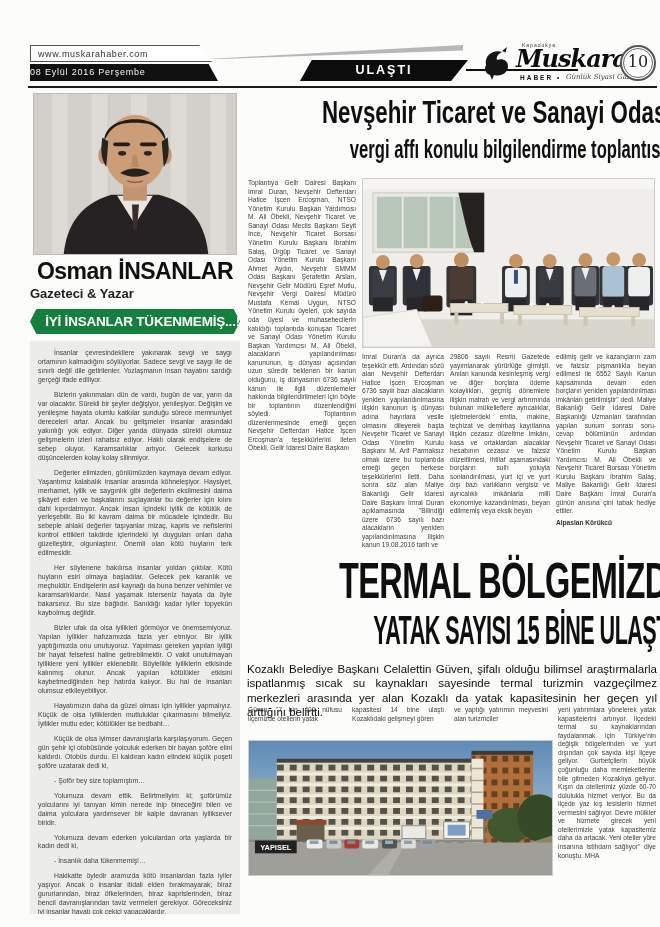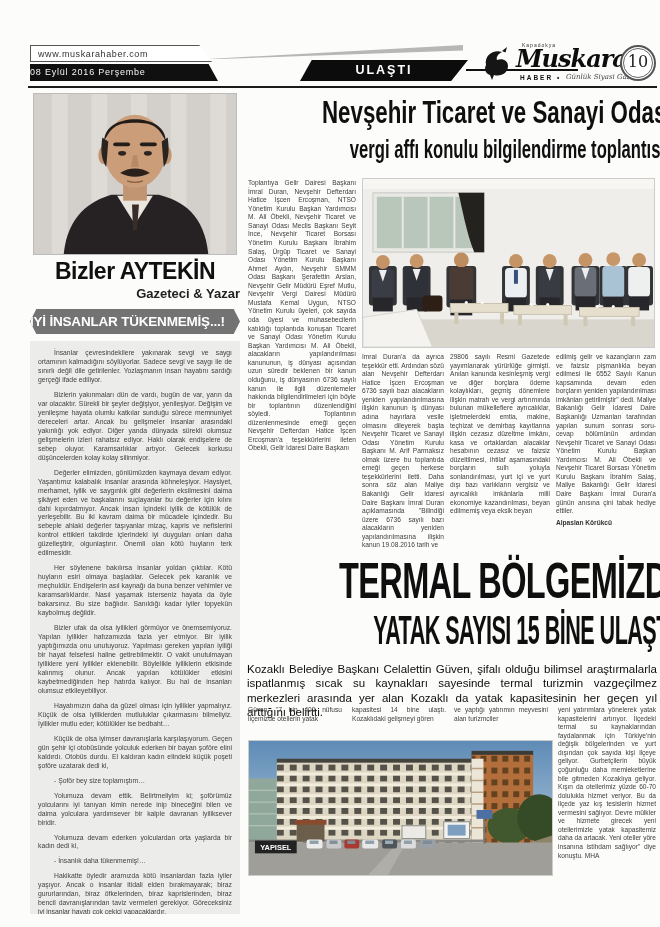--- a/index.html
+++ b/index.html
@@ -29,24 +29,24 @@
              font-size:7px;color:#444;}
   .page-circle{position:absolute;left:142px;top:3px;width:32px;height:32px;border:2px solid #555;
              border-radius:50%;background:#fff;}
   .page-circle-inner{position:absolute;left:1px;top:1px;right:1px;bottom:1px;border:1px solid #666;
              border-radius:50%;text-align:center;font-family:"DejaVu Serif",serif;
              font-size:16px;line-height:26px;color:#222;}
   
   .portrait{left:33px;top:93px;width:204px;height:162px;border:1px solid #bbb;box-sizing:border-box;}
   .author-name{left:30px;top:258px;width:210px;text-align:center;font-size:23px;font-weight:bold;
              color:#101010;letter-spacing:-.5px;}
-  .author-role{left:30px;top:286px;width:210px;text-align:right;font-size:13px;font-weight:bold;color:#222;}
-  .col-banner{left:30px;top:309px;width:210px;height:25px;background:#737373;color:#fff;
+  .author-role{left:30px;top:286px;width:210px;text-align:left;font-size:13px;font-weight:bold;color:#222;}
+  .col-banner{left:30px;top:309px;width:210px;height:25px;background:#15803d;color:#fff;
              clip-path:polygon(3% 0,97% 0,100% 50%,97% 100%,3% 100%,0 50%);
-             text-align:left;font-size:13.5px;font-weight:bold;line-height:25px;letter-spacing:-.2px;}
+             text-align:right;font-size:13.5px;font-weight:bold;line-height:25px;letter-spacing:-.2px;}
   .col-text{left:30px;top:341px;width:210px;height:573px;background:#ececeb;box-sizing:border-box;
              padding:8px 8px;font-size:6.8px;line-height:1.32;color:#434343;text-align:justify;overflow:hidden;}
   .col-text p{margin:0 0 6px;text-indent:16px;}
   
   .hlwrap{position:absolute;width:412px;left:245px;text-align:center;}
   .hl{display:inline-block;white-space:nowrap;font-weight:bold;color:#0f0f0f;transform-origin:center;line-height:1;}
   .a1-hl1{top:97px;} .a1-hl1 .hl{font-size:31px;transform:scaleX(.72);}
   .a1-hl2{top:136px;} .a1-hl2 .hl{font-size:26px;transform:scaleX(.64);}
   .newscol{font-size:6.6px;line-height:1.3;color:#3e3e3e;text-align:justify;overflow:hidden;}
   .a1-col1{left:248px;top:179px;width:108px;height:369px;}
@@ -121,21 +121,21 @@
       <path d="M135 44 C137 58 136 66 131 74 L129 48 Z" fill="#2a2420"></path>
       <rect x="80" y="49" width="17" height="4" rx="2" fill="#241e1a"></rect>
       <rect x="107" y="49" width="17" height="4" rx="2" fill="#241e1a"></rect>
       <ellipse cx="89" cy="60" rx="4" ry="2.4" fill="#2b2420"></ellipse>
       <ellipse cx="115" cy="60" rx="4" ry="2.4" fill="#2b2420"></ellipse>
       <path d="M100 62 L98 74 L106 74 L104 62 Z" fill="#b98a64"></path>
       <path d="M87 80 C96 74 108 74 117 80 C108 85 96 85 87 80 Z" fill="#2a211c"></path>
       <path d="M94 88 Q102 91 110 88" stroke="#8a5f44" stroke-width="1.2" fill="none"></path>
     </svg>
   </div>
-  <div class="abs author-name">Bizler AYTEKİN</div>
+  <div class="abs author-name">Osman İNSANLAR</div>
   <div class="abs author-role">Gazeteci &amp; Yazar</div>
   <div class="abs col-banner">
     <span>İYİ İNSANLAR TÜKENMEMİŞ...!</span>
   </div>
   <div class="abs col-text">
       <p>İnsanlar çevresindekilere yakınarak sevgi ve saygı ortamının kalmadığını söylüyorlar. Sadece sevgi ve saygı ile de sınırlı değil dile getirilenler. Yozlaşmanın insan hayatını sardığı gerçeği ifade ediliyor.</p>
       <p>Bizlerin yakınmaları dün de vardı, bugün de var, yarın da var olacaktır. Sürekli bir şeyler değişiyor, yenileşiyor. Değişim ve yenileşme hayata olumlu katkılar sunduğu sürece memnuniyet dereceleri artar. Ancak bu gelişmeler insanlar arasındaki yakınlığı yok ediyor. Diğer yanda dünyada sürekli olumsuz gelişmelerin izleri rahatsız ediyor. Haklı olarak endişelere de sebep oluyor. Karamsarlıklar artıyor. Gelecek korkusu düşüncelerden kolay kolay silinmiyor.</p>
       <p>Değerler elimizden, gönlümüzden kaymaya devam ediyor. Yaşantımız kalabalık insanlar arasında köhneleşiyor. Haysiyet, merhamet, iyilik ve saygınlık gibi değerlerin eksilmesini daima şikâyet eden ve başkalarını suçlayanlar bu değerler için kılını dahi kıpırdatmıyor. Ancak insan içindeki iyilik de kötülük de yerleşebilir. Bu iki kavram daima bir mücadele içindedir. Bu sebeple ahlaki değerler taşıyanlar mizaç, kapris ve nefislerini kontrol ettikleri takdirde içlerindeki iyi duyguları onları daha güzelleştirir, olgunlaştırır. Önemli olan kötü huyların terk edilmesidir.</p>
       <p>Her söylenene bakılırsa insanlar yoldan çıktılar. Kötü huyların esiri olmaya başladılar. Gelecek pek karanlık ve meçhuldür. Endişelerin asıl kaynağı da buna benzer vehimler ve karamsarlıklardır. Nasıl yaşamak isterseniz hayata da öyle bakarsınız. Bu size bağlıdır. Sanıldığı kadar iyiler topyekûn kaybolmuş değildir.</p>
       <p>Bizler ufak da olsa iyilikleri görmüyor ve önemsemiyoruz. Yapılan iyilikler hafızamızda fazla yer etmiyor. Bir iyilik yaptığımızda onu unutuyoruz. Yapılması gereken yapılan iyiliği bir hayat felsefesi haline getirebilmektir. O vakit unutulmayan iyiliklere yeni iyilikler eklenebilir. Böylelikle iyiliklerin etkisinde kalınmış olunur. Ancak yapılan kötülükler etkisini kaybetmediğinden hep hatırda kalıyor. Bu hal de insanları olumsuz etkileyebiliyor.</p>

